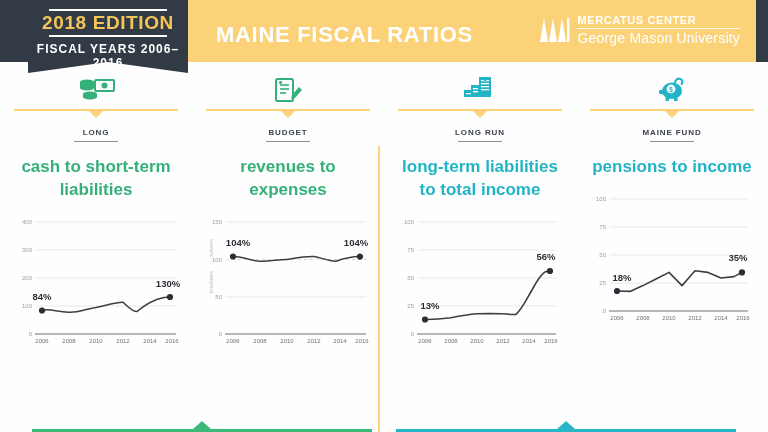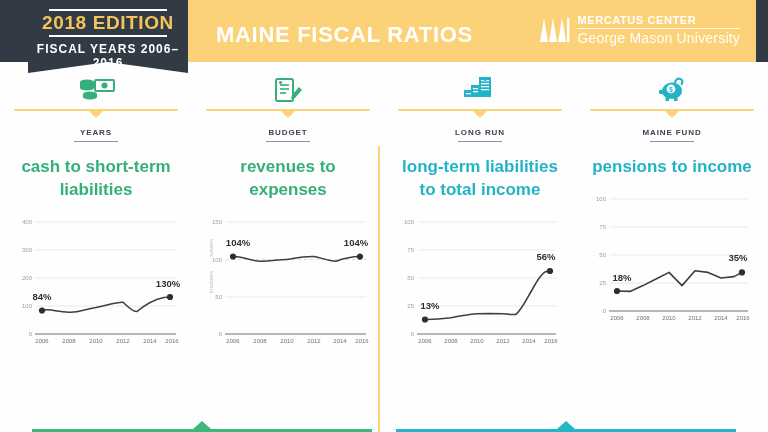--- a/index.html
+++ b/index.html
@@ -142,21 +142,21 @@
             <ellipse cx="14" cy="21" rx="7" ry="2.6"></ellipse>
           </g>
           <rect x="19" y="4" width="19" height="11" rx="1" fill="none" stroke="#35b07a" stroke-width="2"></rect>
           <circle cx="28.5" cy="9.5" r="3" fill="#35b07a"></circle>
         </svg>
       </div>
       <div class="rule-row">
         <div class="rule-line"></div>
           <div class="rule-tri"></div>
       </div>
-      <div class="cat">YEARS</div>
+      <div class="cat">LONG</div>
       <div class="cat-u"></div>
       <div class="sub green">cash to short-term liabilities</div>
 
       <div class="chartbox">
         <svg class="chart" width="192" height="150" viewBox="0 0 192 150">
           <g stroke="#e9e9ea" stroke-width="1">
             <line x1="36" y1="14" x2="176" y2="14"></line>
             <line x1="36" y1="42" x2="176" y2="42"></line>
             <line x1="36" y1="70" x2="176" y2="70"></line>
             <line x1="36" y1="98" x2="176" y2="98"></line>

